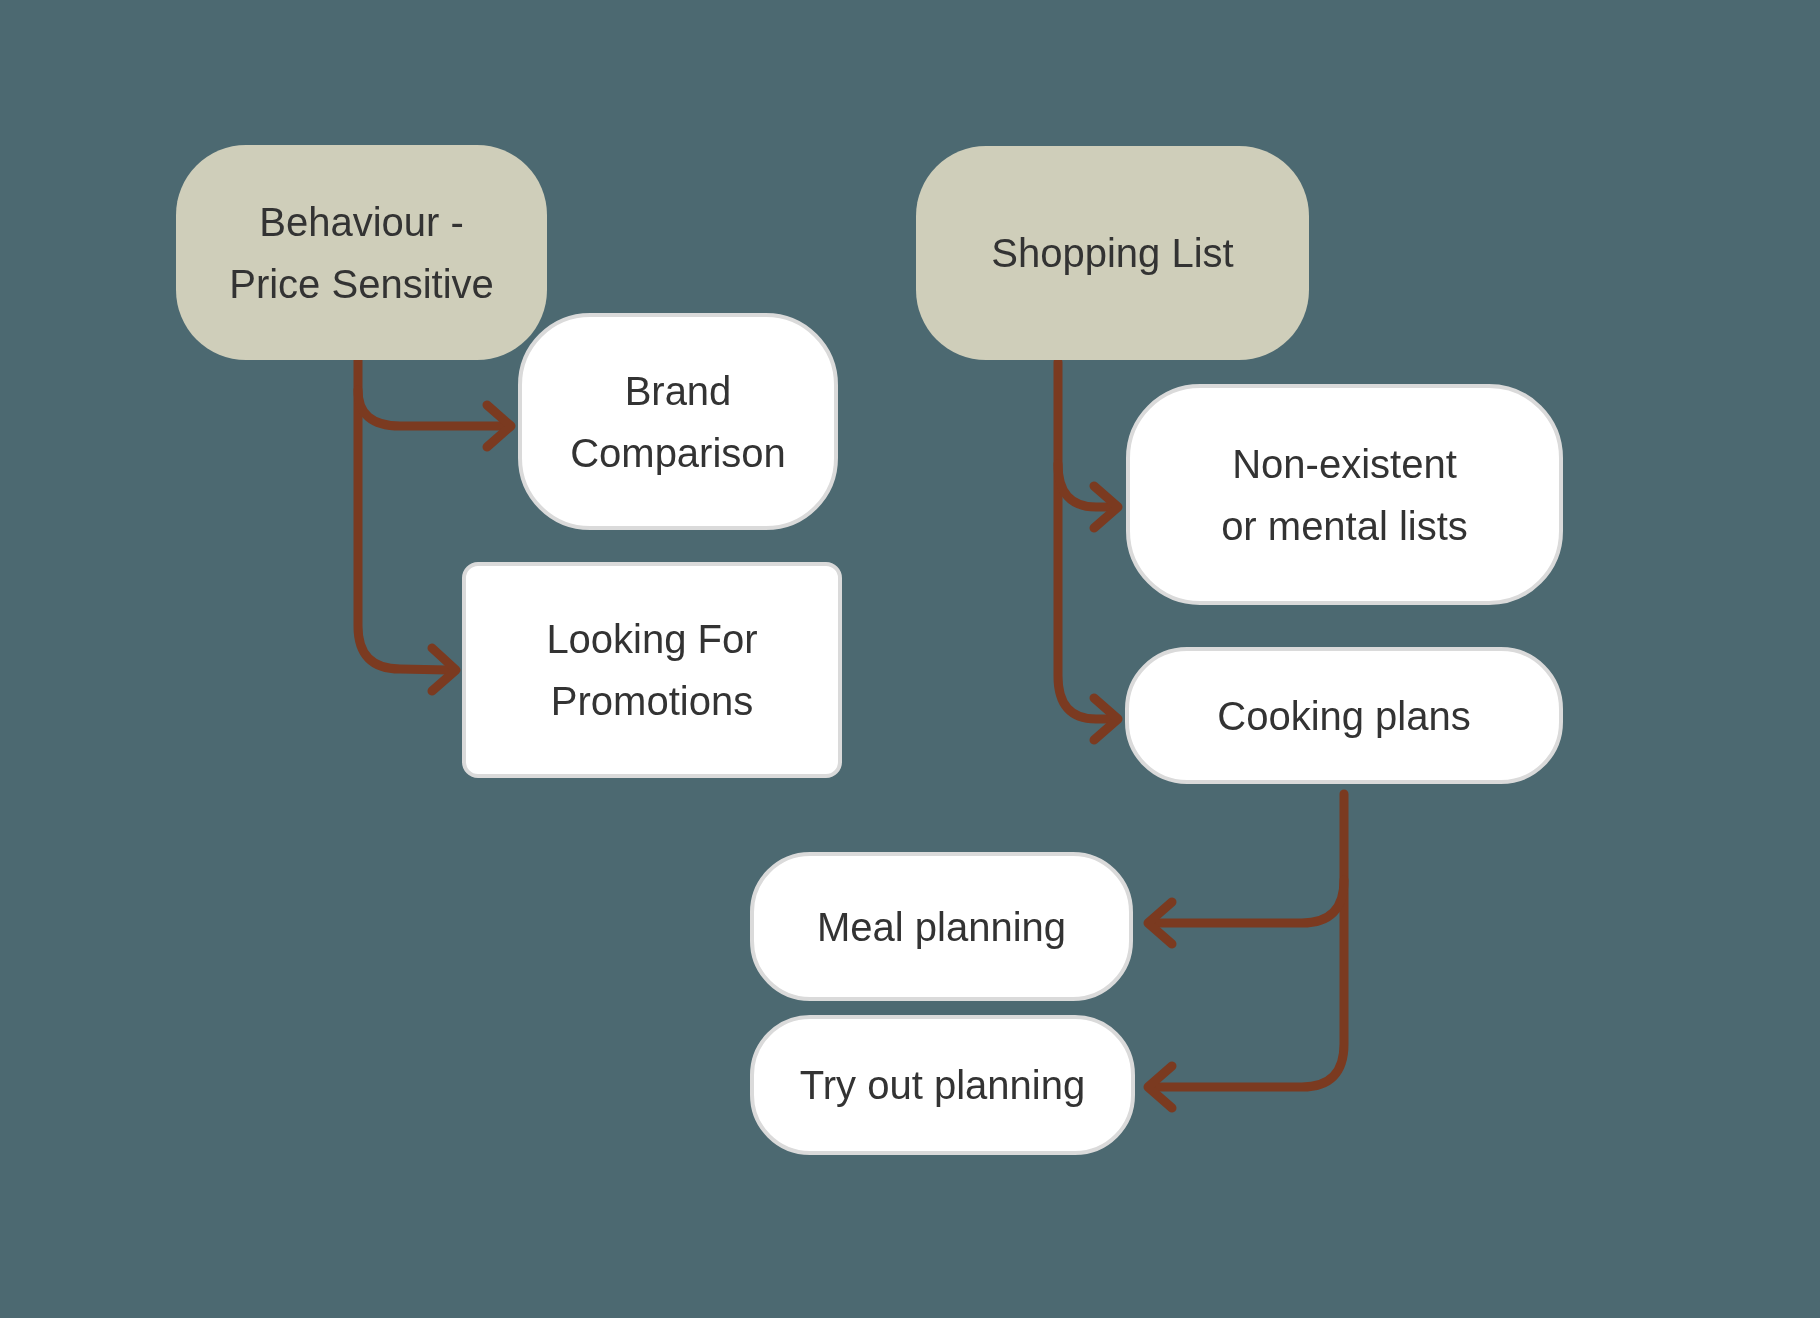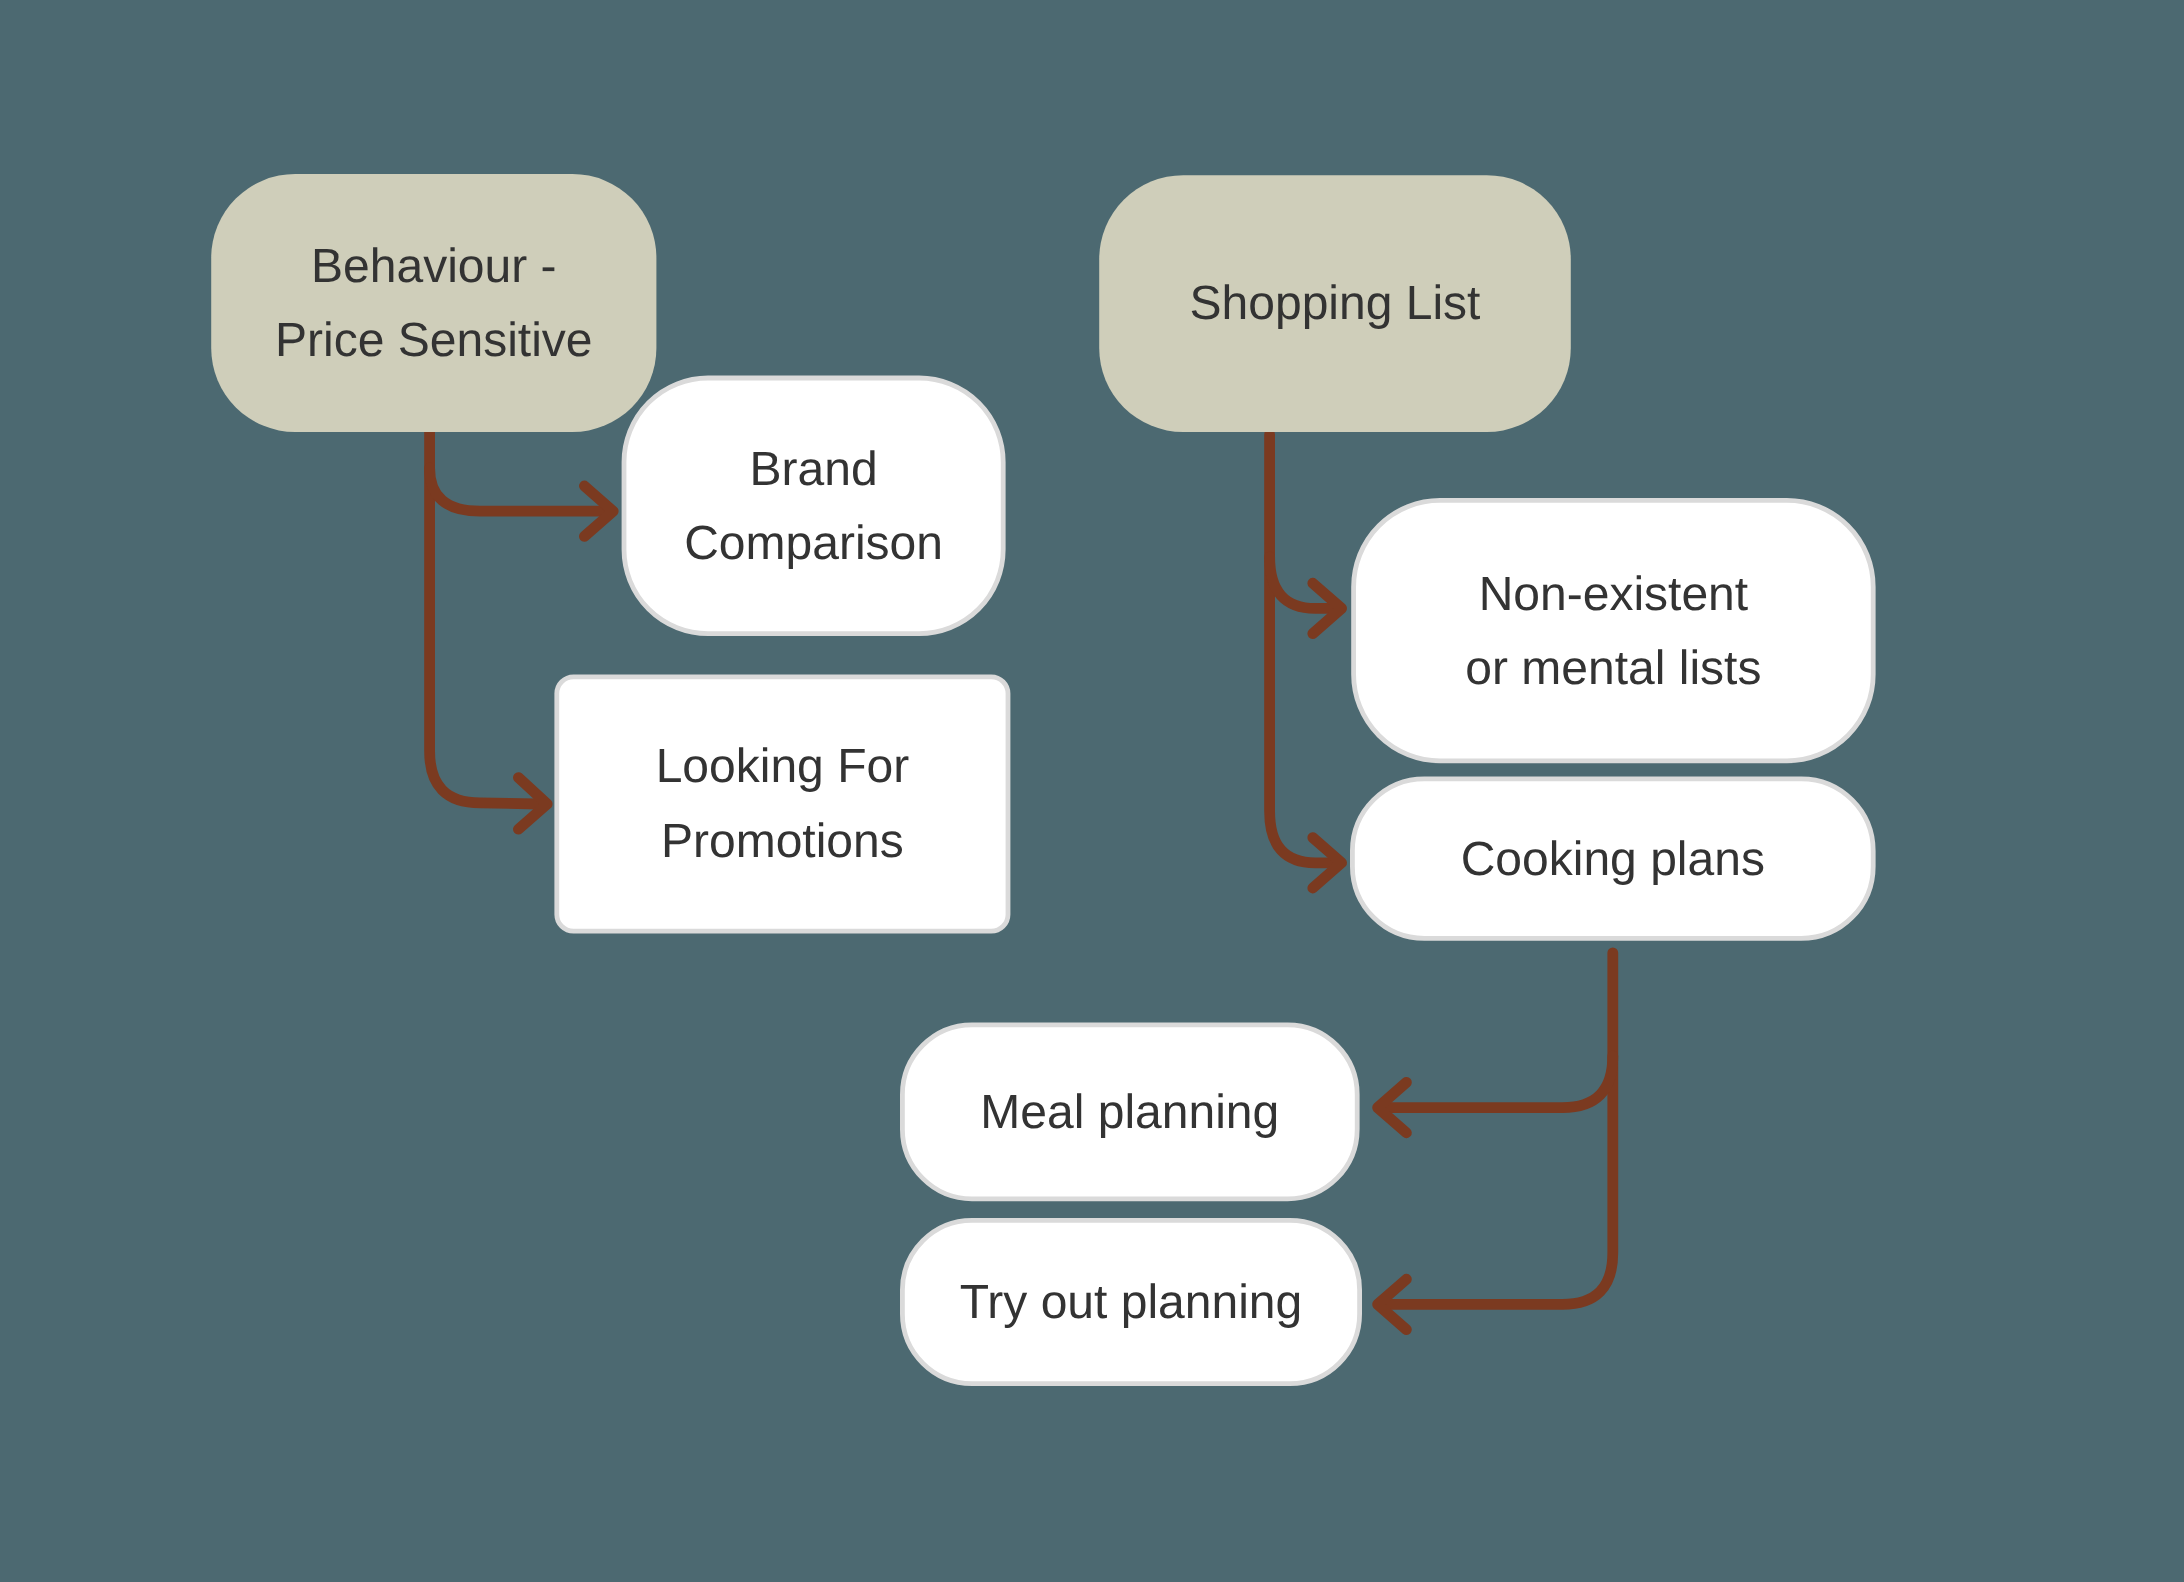--- a/index.html
+++ b/index.html
@@ -96,21 +96,21 @@
   <div class="node child" style="left:518px; top:313px; width:320px; height:217px; border-radius:72px;">
     <span>Brand
 Comparison</span>
   </div>
 
   <div class="node child" style="left:462px; top:562px; width:380px; height:216px; border-radius:16px;">
     <span>Looking For
 Promotions</span>
   </div>
 
-  <div class="node child" style="left:1126px; top:415px; width:437px; height:221px; border-radius:74px;">
+  <div class="node child" style="left:1126px; top:384px; width:437px; height:221px; border-radius:74px;">
     <span>Non-existent
 or mental lists</span>
   </div>
 
   <div class="node child" style="left:1125px; top:647px; width:438px; height:137px; border-radius:62px;">
     <span>Cooking plans</span>
   </div>
 
   <div class="node child" style="left:750px; top:852px; width:383px; height:149px; border-radius:60px;">
     <span>Meal planning</span>

